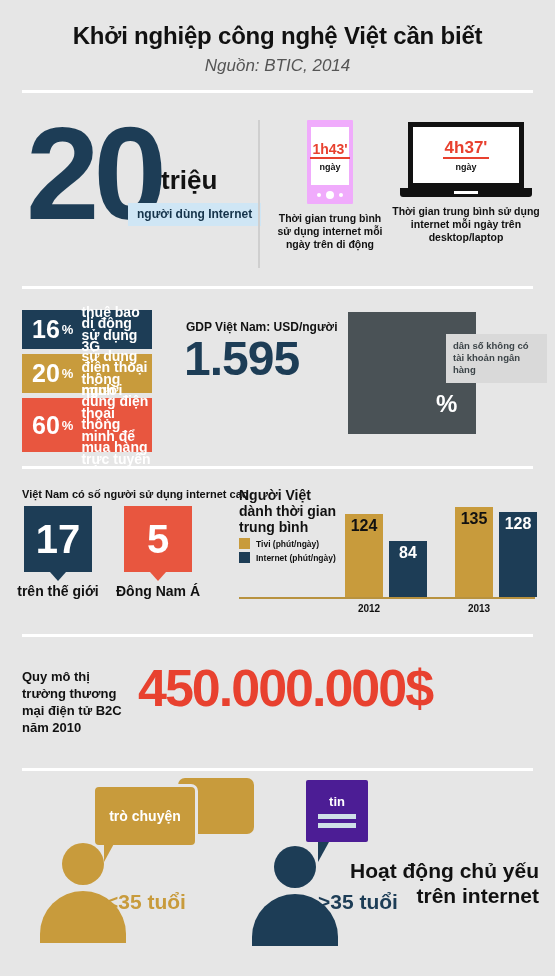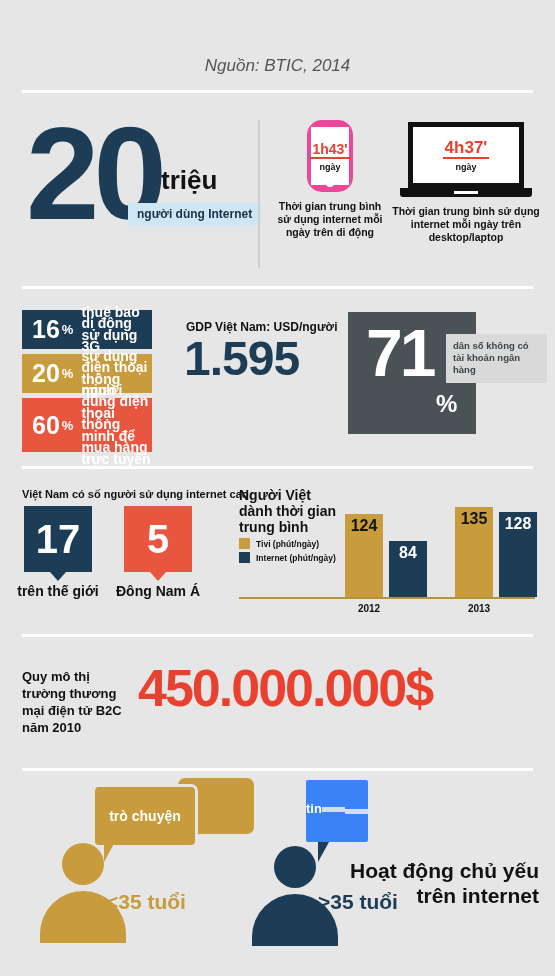--- a/index.html
+++ b/index.html
@@ -42,21 +42,21 @@
     font-size:12px;font-weight:bold;
     padding:4px 9px 5px 9px;white-space:nowrap;
   }
   .vline{position:absolute;left:258px;top:120px;width:2px;height:148px;background:#cfcfcf;}
 
   .devblock{position:absolute;text-align:center;}
   .devcap{font-size:10.5px;font-weight:bold;line-height:13px;color:#111;}
 
   
   .phone{
-    width:46px;height:72px;background:#ec4899;border-radius:15px;
+    width:46px;height:84px;background:#f0abfc;border-radius:1px;
     margin:0 auto 8px auto;position:relative;
   }
   .phone-screen{
     position:absolute;left:4px;top:7px;width:38px;height:58px;background:#fff;
     display:flex;flex-direction:column;align-items:center;justify-content:center;
   }
   .dots{position:absolute;left:0;bottom:5px;width:100%;display:flex;justify-content:center;align-items:center;gap:5px;}
   .dot{width:4px;height:4px;border-radius:50%;background:#fff;}
   .dot.mid{width:8px;height:8px;}
 
@@ -120,20 +120,21 @@
   .bubble:after{content:"";position:absolute;}
   .agelab{position:absolute;font-weight:bold;}
   .concl{position:absolute;right:16px;top:858px;width:210px;text-align:right;
     font-size:21px;line-height:25px;font-weight:bold;color:#111;}
 </style>
 </head>
 <body>
 
 <div class="page">
 
+  <div class="title">Khởi nghiệp công nghệ Việt cần biết</div>
   <div class="subtitle">Nguồn: BTIC, 2014</div>
   <div class="divider" style="top:90px"></div>
 
   <div class="big20">20</div>
   <div class="trieu">triệu</div>
   <div class="fbtag">người dùng Internet</div>
   <div class="vline"></div>
 
   <div class="devblock" style="left:272px;top:120px;width:116px;">
     <div class="phone">
@@ -180,21 +181,20 @@
   <div class="pctbar" style="left:22px;top:398px;width:130px;height:54px;background:#e8563f;">
     <span class="pctnum">60</span>
     <span class="pctsign">%</span>
     <span class="pcttxt">người dùng điện thoại thông minh để mua hàng trực tuyến</span>
   </div>
 
   <div class="gdplabel">GDP Việt Nam: USD/người</div>
   <div class="gdpval">1.595</div>
 
   <div class="greybox"></div>
-  <div class="g71">71</div>
   <div class="g71pct">%</div>
   <div class="gtag">dân số không có tài khoản ngân hàng</div>
 
   <div class="divider" style="top:466px"></div>
 
   <div class="ranklabel">Việt Nam có số người sử dụng internet cao</div>
   <div class="rankbox" style="left:24px;top:506px;background:#1d3d56;color:#1d3d56;">
     <span style="color:#fff">17</span>
   </div>
   <div class="rankcap" style="left:6px;top:583px;width:104px;">trên thế giới</div>
@@ -248,21 +248,21 @@
     <span style="color:#fff;font-size:14px;font-weight:bold;">trò chuyện</span>
   </div>
   <div style="position:absolute;left:104px;top:840px;width:0;height:0;border-left:12px solid #c89b3c;border-bottom:22px solid transparent;"></div>
 
   <div class="person" style="left:40px;top:843px;">
     <div class="head" style="width:42px;height:42px;background:#c89b3c;margin:0 auto;"></div>
     <div class="body" style="width:86px;height:52px;background:#c89b3c;margin-top:6px;"></div>
   </div>
   <div class="agelab" style="left:106px;top:890px;color:#c89b3c;font-size:21px;">&lt;35 tuổi</div>
 
-  <div class="bubble" style="left:306px;top:780px;width:62px;height:62px;background:#3b82f6;border-radius:2px;flex-direction:row;">
+  <div class="bubble" style="left:306px;top:780px;width:62px;height:62px;background:#4c1d95;border-radius:2px;flex-direction:column;">
     <span style="color:#fff;font-size:13px;font-weight:bold;margin-bottom:5px;">tin</span>
     <span style="display:block;width:38px;height:5px;background:#cfe0e8;margin-bottom:4px;"></span>
     <span style="display:block;width:38px;height:5px;background:#cfe0e8;"></span>
   </div>
   <div style="position:absolute;left:318px;top:842px;width:0;height:0;border-left:11px solid #1d3d56;border-bottom:20px solid transparent;"></div>
 
   <div class="person" style="left:252px;top:846px;">
     <div class="head" style="width:42px;height:42px;background:#1d3d56;margin:0 auto;"></div>
     <div class="body" style="width:86px;height:52px;background:#1d3d56;margin-top:6px;"></div>
   </div>

